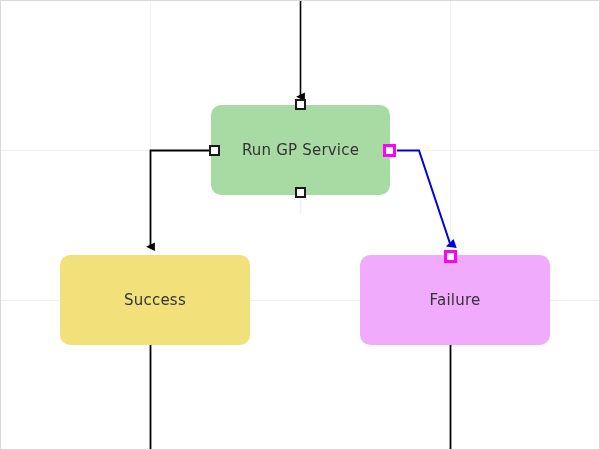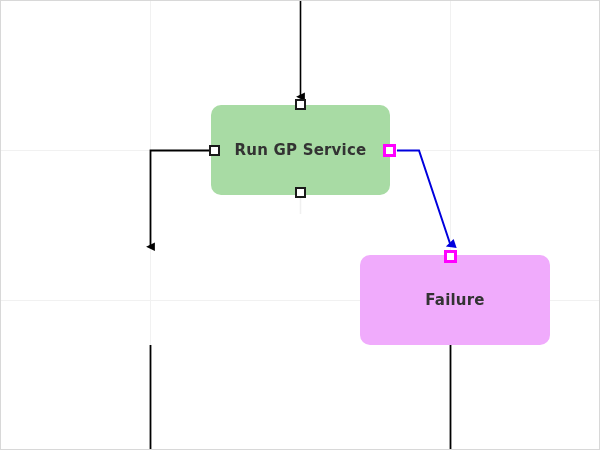--- a/index.html
+++ b/index.html
@@ -12,21 +12,20 @@
     height: 450px;
     font-family: "DejaVu Sans", sans-serif;
     overflow: hidden;
   }
   #canvas {
     position: relative;
     width: 600px;
     height: 450px;
     background-color: #ffffff;
     overflow: hidden;
-    font-weight: bold;
   }
   
   #grid {
     position: absolute;
     left: 0; top: 0;
     width: 600px;
     height: 450px;
   }
   #edges {
     position: absolute;
@@ -122,20 +121,23 @@
   </svg>
 
   <div class="node" id="node-run-gp-service" style="left:211px; top:105px; width:179px; height:90px; background:#a8dba4;">
     <span class="node-label">Run GP Service</span>
   </div>
   <div class="port port-default" style="left:295px; top:99px;"></div>
   <div class="port port-default" style="left:209px; top:145px;"></div>
   <div class="port port-highlight" style="left:383px; top:144px;"></div>
   <div class="port port-default" style="left:295px; top:187px;"></div>
 
+  <div class="node" id="node-success" style="left:60px; top:255px; width:190px; height:90px; background:#f2e07a;">
+    <span class="node-label">Success</span>
+  </div>
 
   <div class="node" id="node-failure" style="left:360px; top:255px; width:190px; height:90px; background:#f0abfc;">
     <span class="node-label">Failure</span>
   </div>
   <div class="port port-highlight" style="left:444px; top:250px;"></div>
 
   <div class="border-frame"></div>
 </div>
 
 </body></html>

